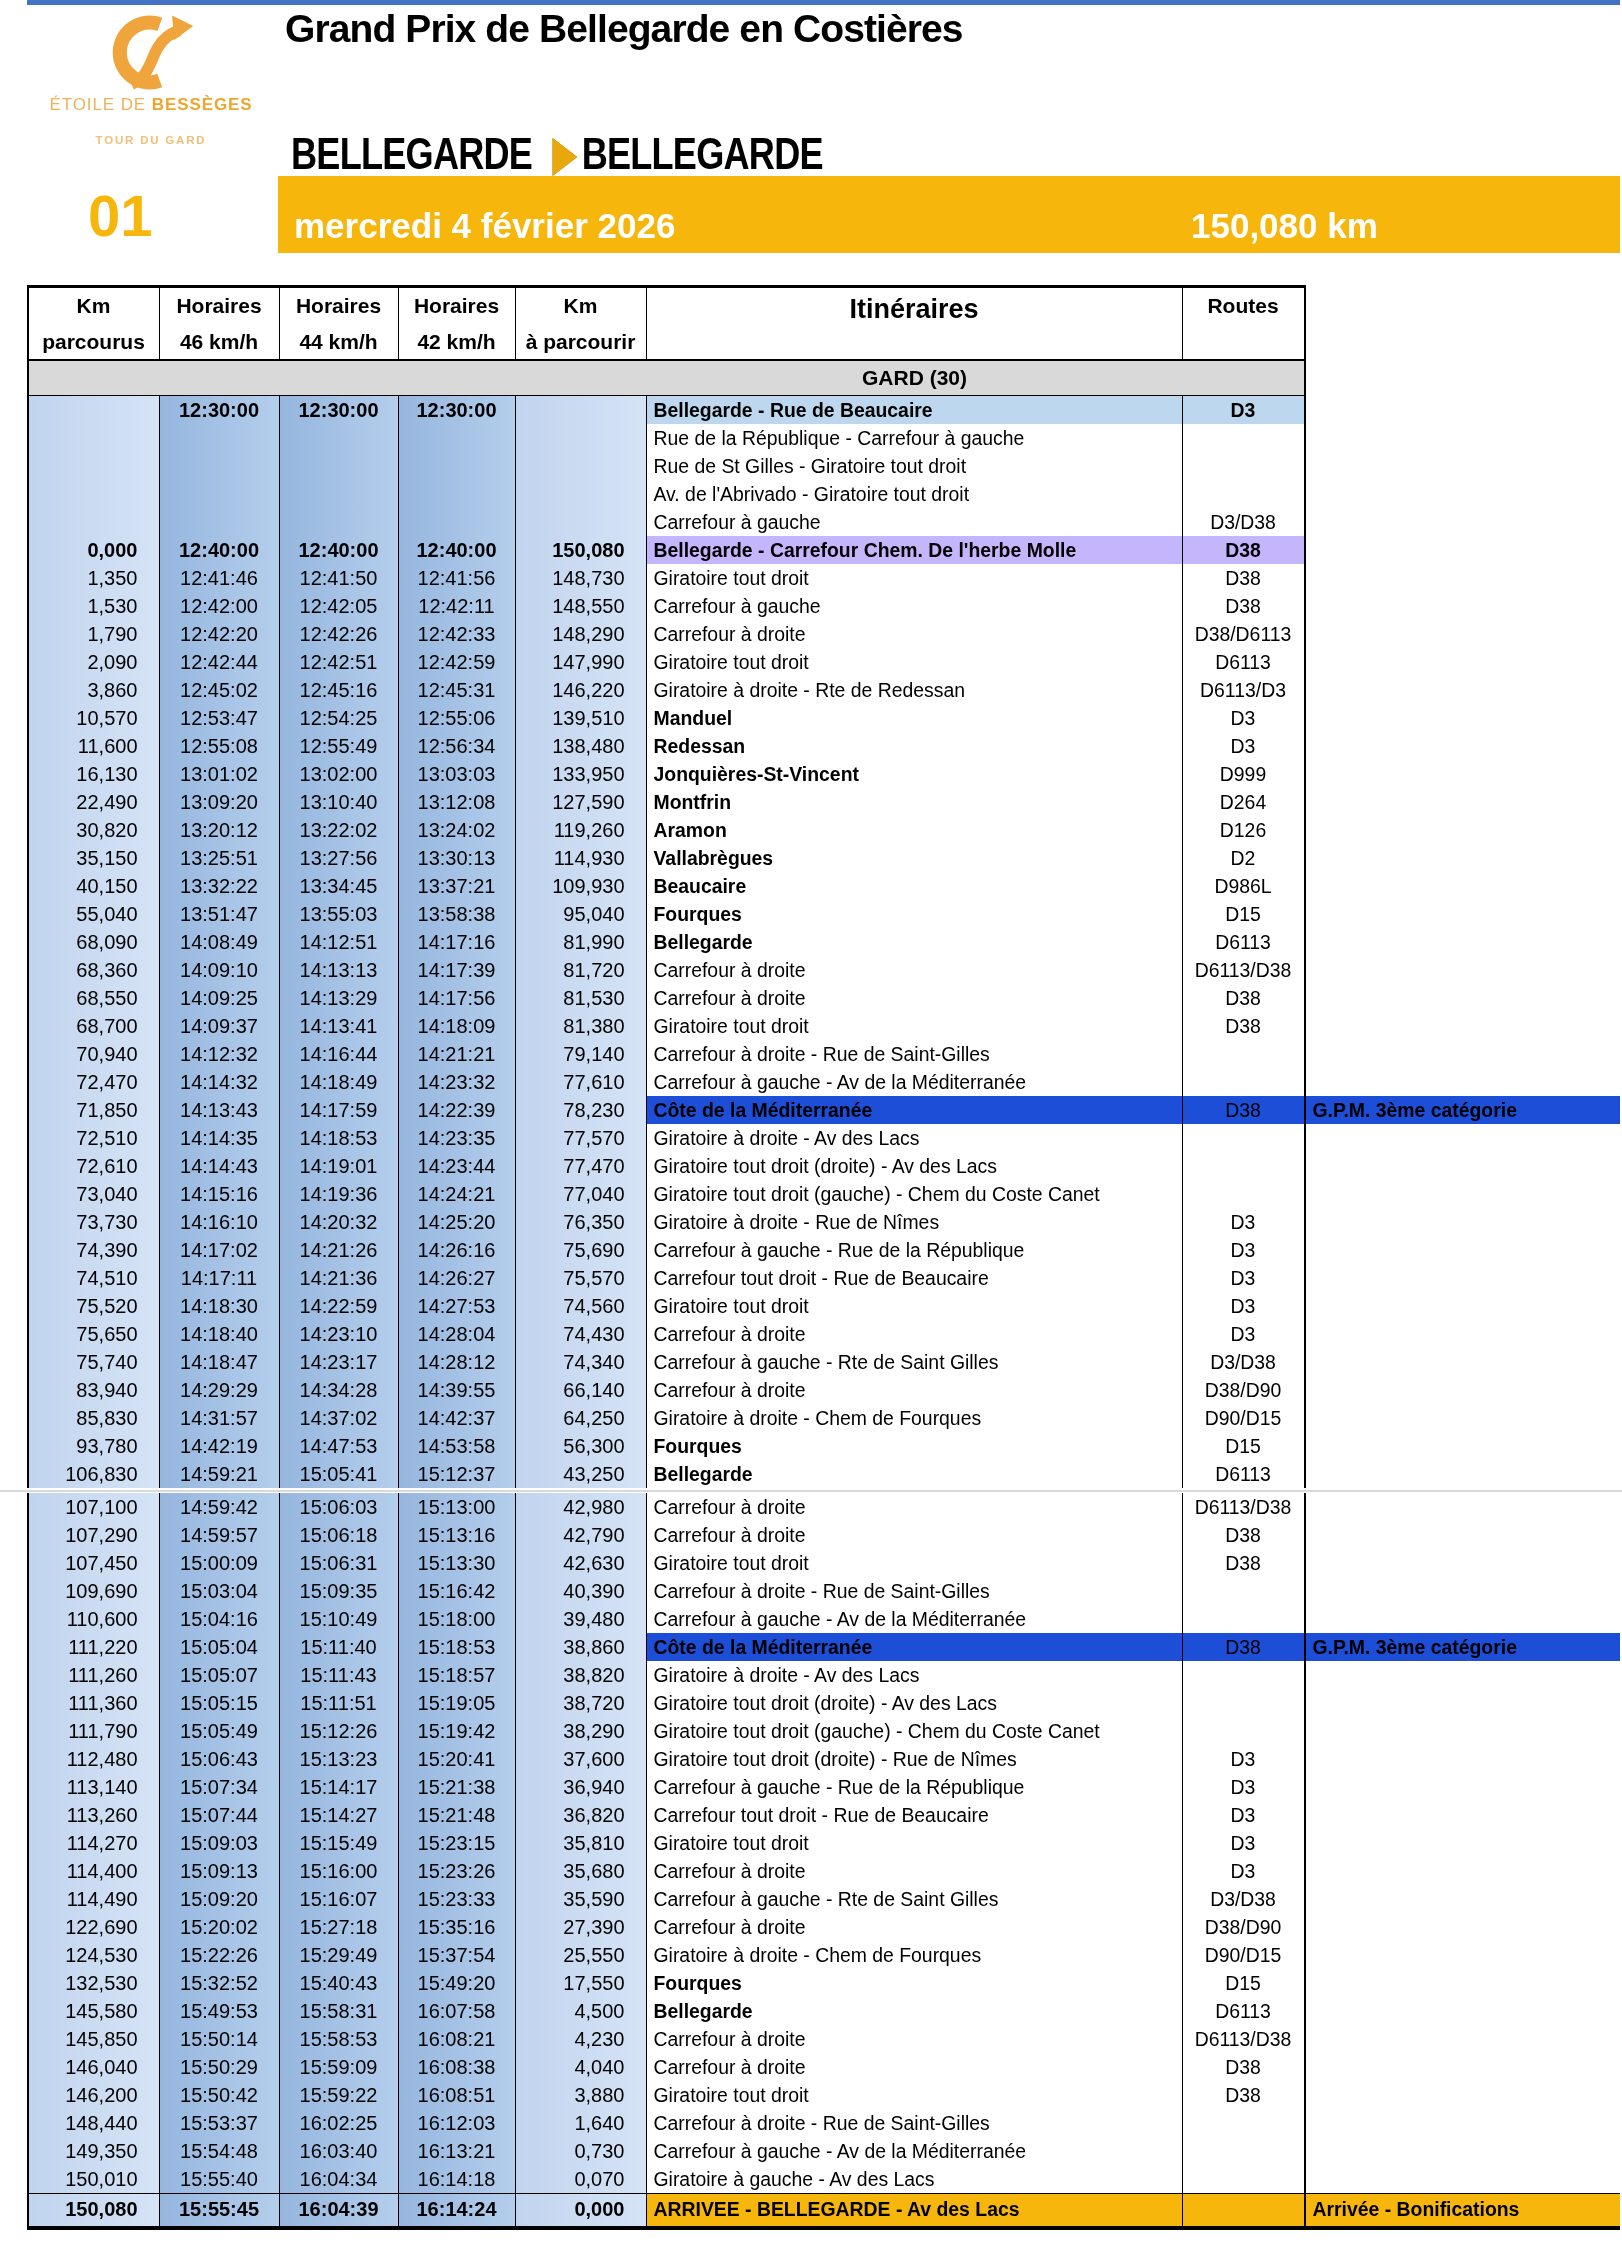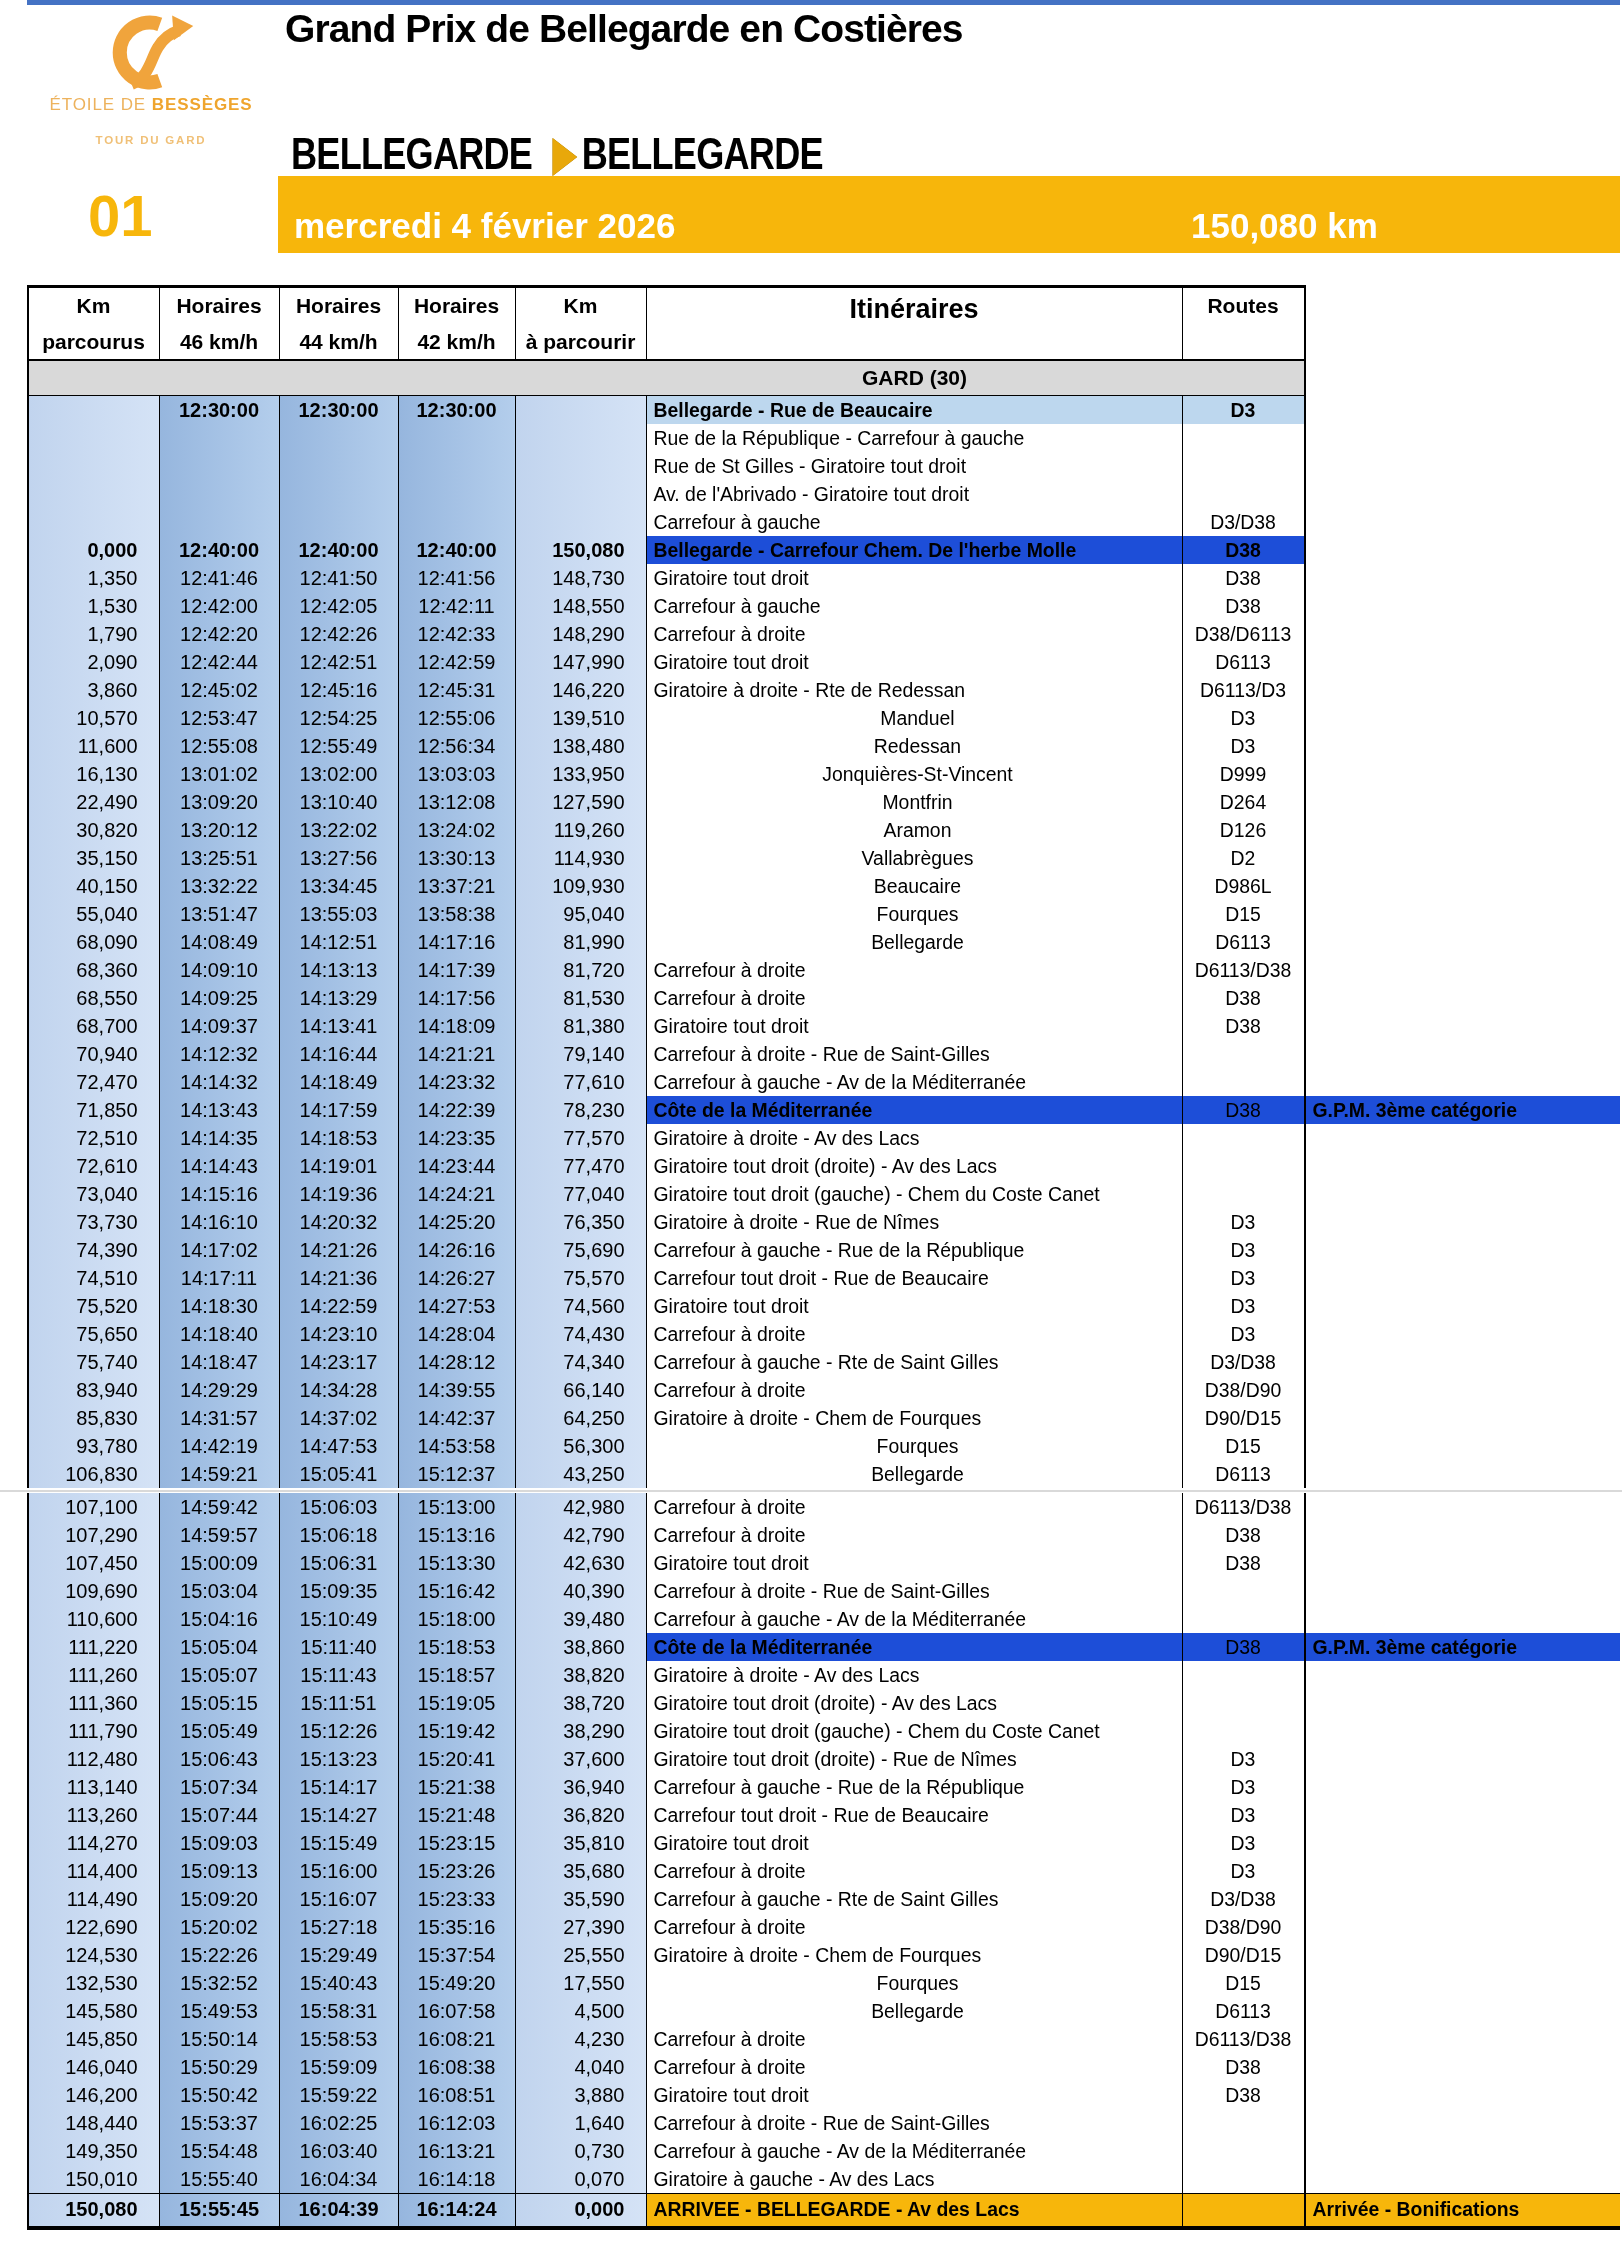--- a/index.html
+++ b/index.html
@@ -41,23 +41,23 @@
 
   .row{display:flex; height:28px; line-height:28px; font-size:20px;}
   .row .c-km, .row .c-kmr{background:linear-gradient(90deg,#C1D4EE,#D5E3F6); text-align:right; padding-right:21px;}
   .row .c-h46,.row .c-h44,.row .c-h42{background:linear-gradient(90deg,#96B6DE,#B4CEEC); text-align:center;}
   .row .c-itin{text-align:left; padding-left:7px; font-size:19.4px;}
   .row .c-route{text-align:center; font-size:19.4px;}
   .row .c-note{text-align:left; padding-left:7px; font-size:19.4px;}
 
   .row.blue .c-itin,.row.blue .c-route{background:#BDD7EE; font-weight:bold;}
   .row.blue .c-h46,.row.blue .c-h44,.row.blue .c-h42{font-weight:bold;}
-  .row.start .c-itin,.row.start .c-route{background:#1d4ed8; font-weight:bold;}
+  .row.start .c-itin,.row.start .c-route{background:#c4b5fd; font-weight:bold;}
   .row.start .c-km,.row.start .c-kmr,.row.start .c-h46,.row.start .c-h44,.row.start .c-h42{font-weight:bold;}
-  .row.town .c-itin{font-weight:normal;text-align:center;}
+  .row.town .c-itin{font-weight:bold;}
   .row.gpm .c-itin,.row.gpm .c-route,.row.gpm .c-note{background:#1d4ed8;}
   .row.gpm .c-itin,.row.gpm .c-note{font-weight:bold;}
   .row.finish{height:32px; line-height:30px; border-top:1.8px solid #000;}
   .row.finish .c-itin,.row.finish .c-route,.row.finish .c-note{background:#F7B60B; font-weight:bold;}
   .row.finish .c-km,.row.finish .c-kmr,.row.finish .c-h46,.row.finish .c-h44,.row.finish .c-h42{font-weight:bold;}
 
   .pagebreak{position:relative; left:-26.5px; width:1622px; height:5.3px; background:#fff;}
   .pagebreak::after{content:""; position:absolute; left:0; top:1.8px; width:1622px; height:2.6px; background:#D9D9D9;}
   .bottomline{width:1593px; height:3.5px; background:#000;}
 </style>

